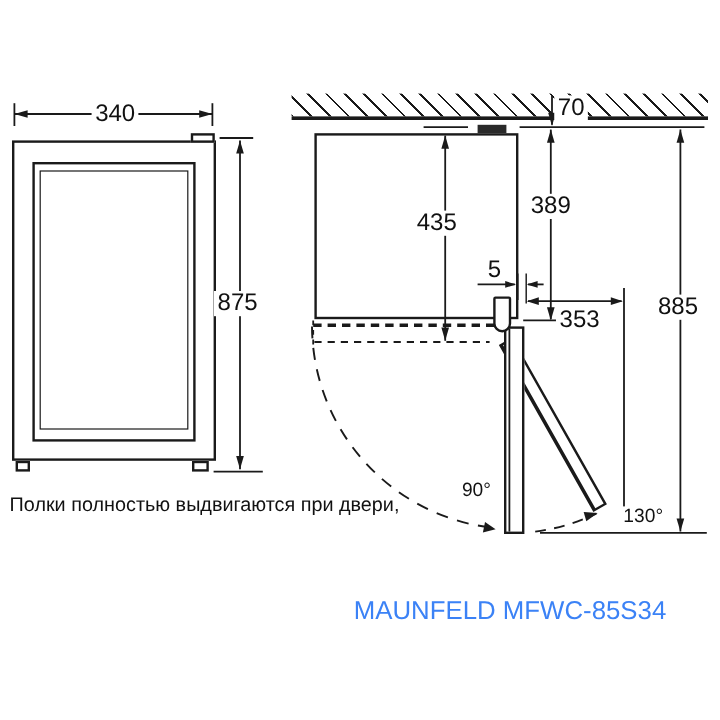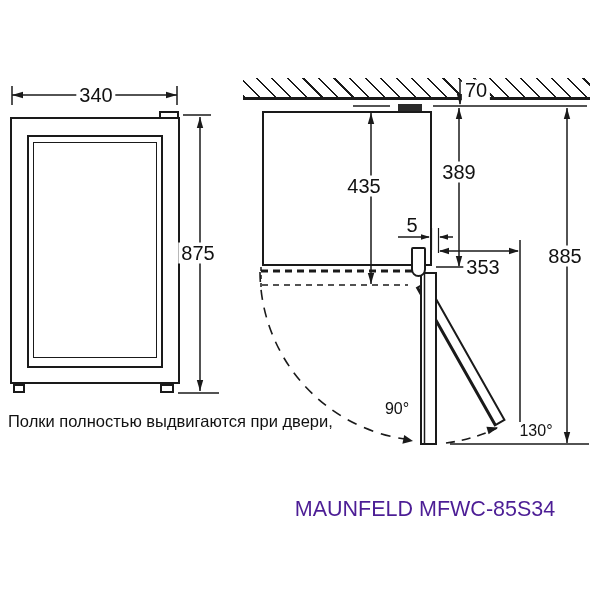--- a/index.html
+++ b/index.html
@@ -17,21 +17,21 @@
   }
   .anglelabel{
     position:absolute;transform:translate(-50%,-50%);
     font-size:16px;color:#111;white-space:nowrap;z-index:6;background:#fff;padding:0 2px;
   }
   .note{
     position:absolute;left:8px;font-size:16.5px;color:#111;white-space:nowrap;z-index:6;
   }
   .model{
     position:absolute;left:250px;top:497px;width:350px;text-align:center;
-    font-size:21.5px;color:#4c1d95;white-space:nowrap;z-index:6;
+    font-size:21.5px;color:#3b82f6;white-space:nowrap;z-index:6;
   }
   #wall-hatch{
     position:absolute;left:243px;top:78px;width:347px;height:22px;
     background:repeating-linear-gradient(45deg,#1a1a1a 0px,#1a1a1a 1.6px,transparent 1.6px,transparent 11px);
     border-bottom:3px solid #1a1a1a;z-index:1;
   }
   #front-body{left:10px;top:117px;width:170px;height:267px;z-index:2;}
   #front-hinge-cap{left:159px;top:111px;width:20px;height:8px;z-index:2;}
   #glass-outer{left:27px;top:135px;width:136px;height:233px;z-index:3;}
   #glass-inner{left:33px;top:142px;width:124px;height:216px;border-width:1.5px;z-index:3;}

